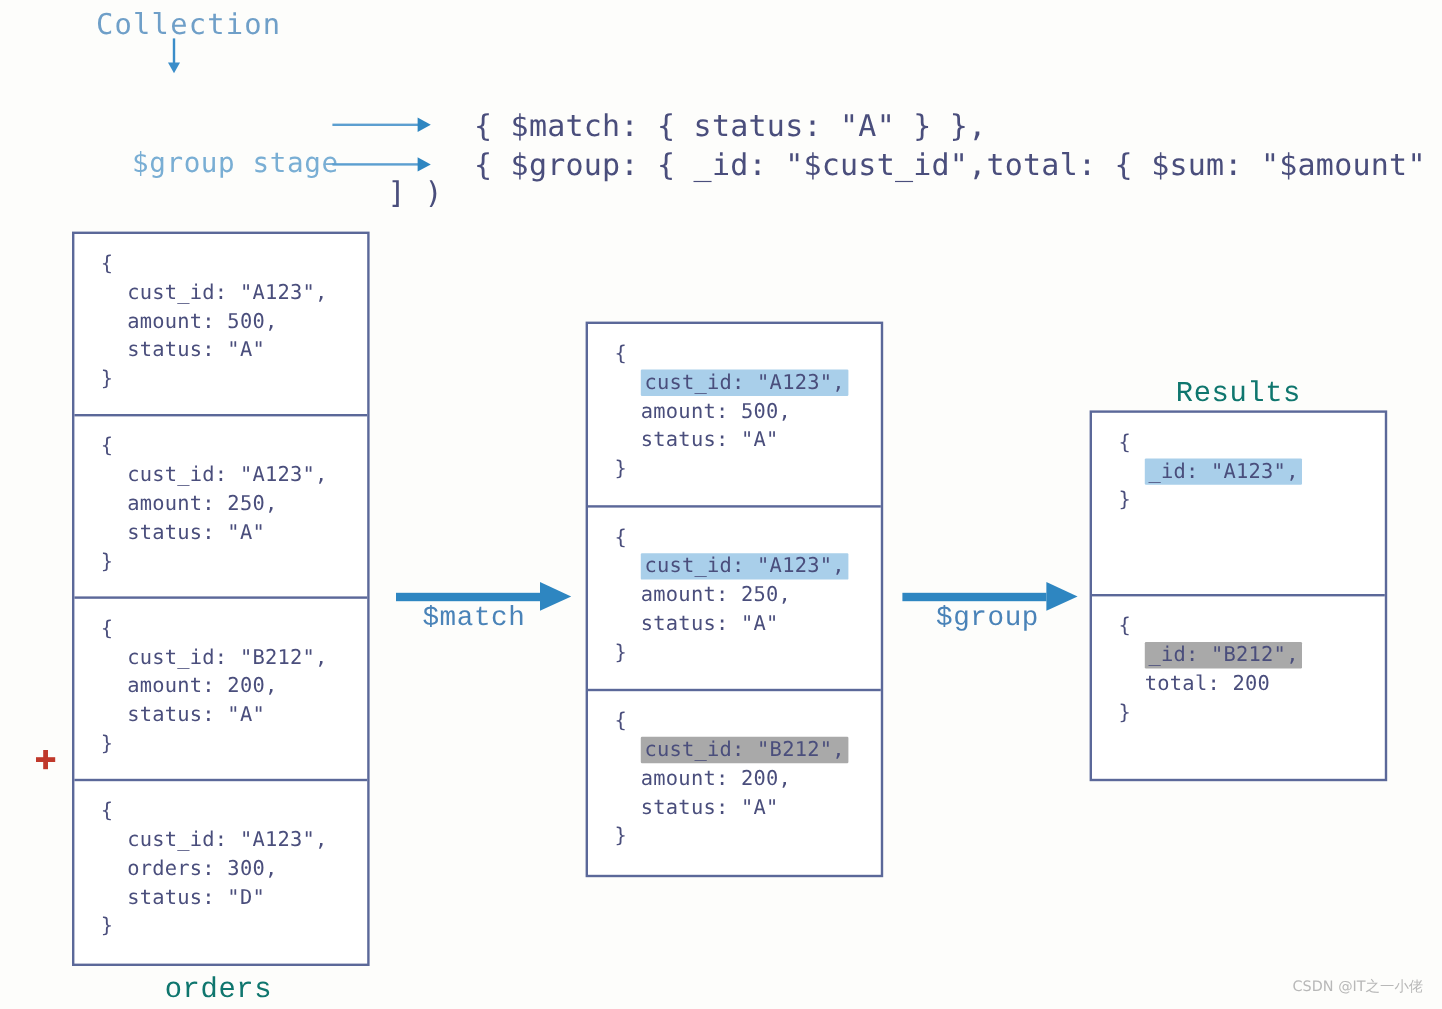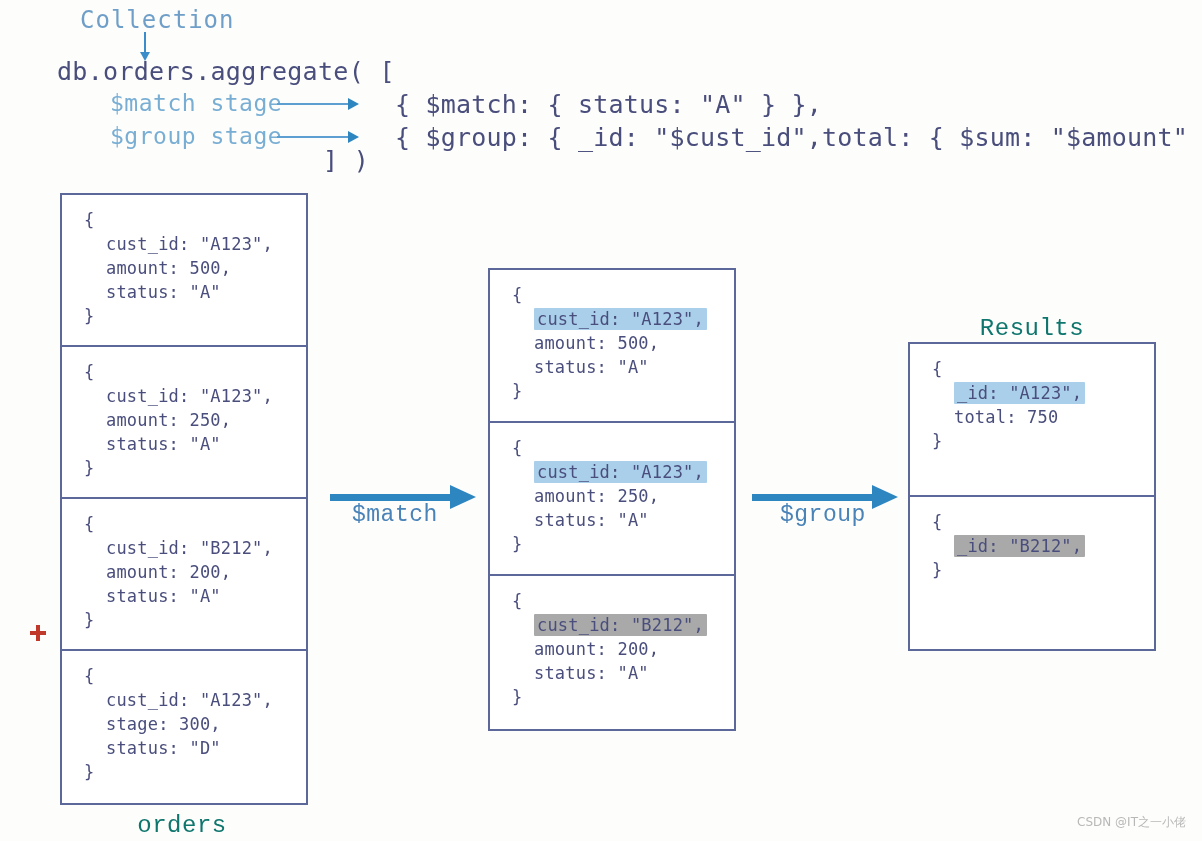--- a/index.html
+++ b/index.html
@@ -196,23 +196,21 @@
 </style>
 </head>
 <body>
 
 <div id="canvas">
 
   <div class="code-mono" id="collection-label">Collection</div>
 
   <div id="collection-arrow"></div>
 
-  <div class="code-mono" id="aggregate-line">db.orders.aggregate( [</div>
-
-  <div class="stage-label" id="match-stage-label">$match stage</div>
+
   <div class="stage-arrow" id="match-stage-arrow"></div>
 
   <div class="stage-label" id="group-stage-label">$group stage</div>
   <div class="stage-arrow" id="group-stage-arrow"></div>
 
   <div class="pipeline-code" id="match-stage-code">{ $match: { status: "A" } },</div>
 
   <div class="pipeline-code" id="group-stage-code">{ $group: { _id: "$cust_id",total: { $sum: "$amount" } } }</div>
 
   <div class="code-mono" id="pipeline-close">] )</div>
@@ -235,21 +233,21 @@
       <div class="doc-cell" style="height: 152px;">
         <div class="doc-line">{</div>
         <div class="doc-line indent">cust_id: "B212",</div>
         <div class="doc-line indent">amount: 200,</div>
         <div class="doc-line indent">status: "A"</div>
         <div class="doc-line">}</div>
       </div>
       <div class="doc-cell" style="height: 152px;">
         <div class="doc-line">{</div>
         <div class="doc-line indent">cust_id: "A123",</div>
-        <div class="doc-line indent">stage: 300,</div>
+        <div class="doc-line indent">orders: 300,</div>
         <div class="doc-line indent">status: "D"</div>
         <div class="doc-line">}</div>
       </div>
     </div>
   <div class="column-caption" id="orders-caption">orders</div>
 
   <div class="doc-column" id="middle-column">
       <div class="doc-cell" style="height: 153px;">
         <div class="doc-line">{</div>
         <div class="doc-line indent"><span class="hl blue">cust_id: "A123",</span></div>
@@ -270,26 +268,26 @@
         <div class="doc-line indent">amount: 200,</div>
         <div class="doc-line indent">status: "A"</div>
         <div class="doc-line">}</div>
       </div>
     </div>
 
   <div class="doc-column" id="results-column">
       <div class="doc-cell" style="height: 152.5px;">
         <div class="doc-line">{</div>
         <div class="doc-line indent"><span class="hl blue">_id: "A123",</span></div>
-        <div class="doc-line indent">total: 750</div>
         <div class="doc-line">}</div>
       </div>
       <div class="doc-cell" style="height: 152.5px;">
         <div class="doc-line">{</div>
         <div class="doc-line indent"><span class="hl gray">_id: "B212",</span></div>
+        <div class="doc-line indent">total: 200</div>
         <div class="doc-line">}</div>
       </div>
     </div>
   <div class="column-caption" id="results-caption">Results</div>
 
   <div class="flow-arrow-wrap" id="match-flow-wrap">
     <div class="flow-arrow-line" id="match-flow-line"></div>
     <div class="flow-arrow-head" id="match-flow-head"></div>
   </div>
   <div class="flow-arrow-label" id="match-flow-label">$match</div>

